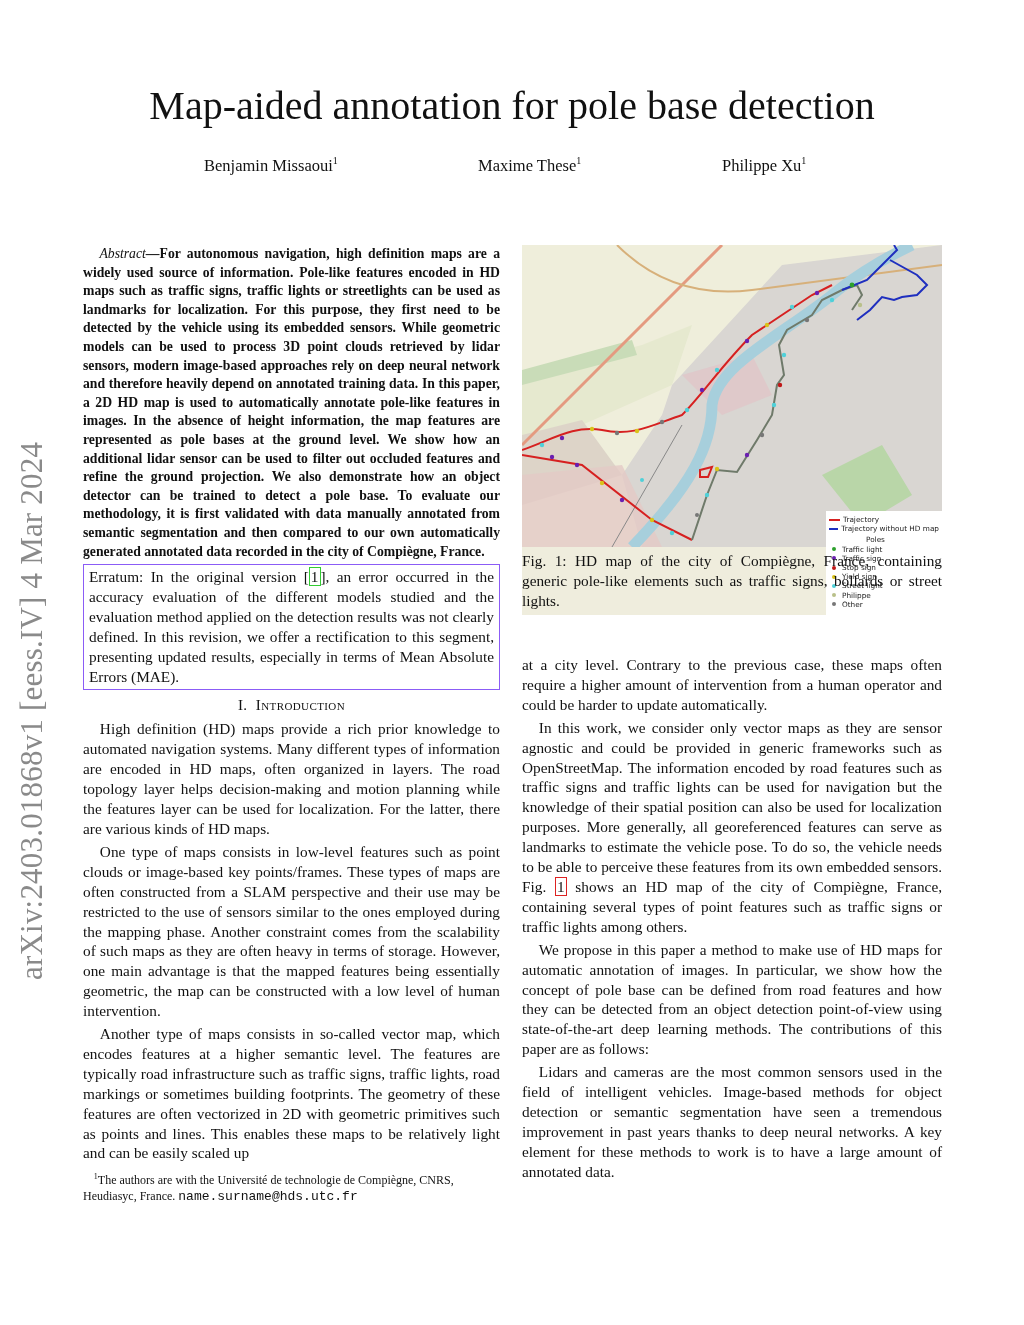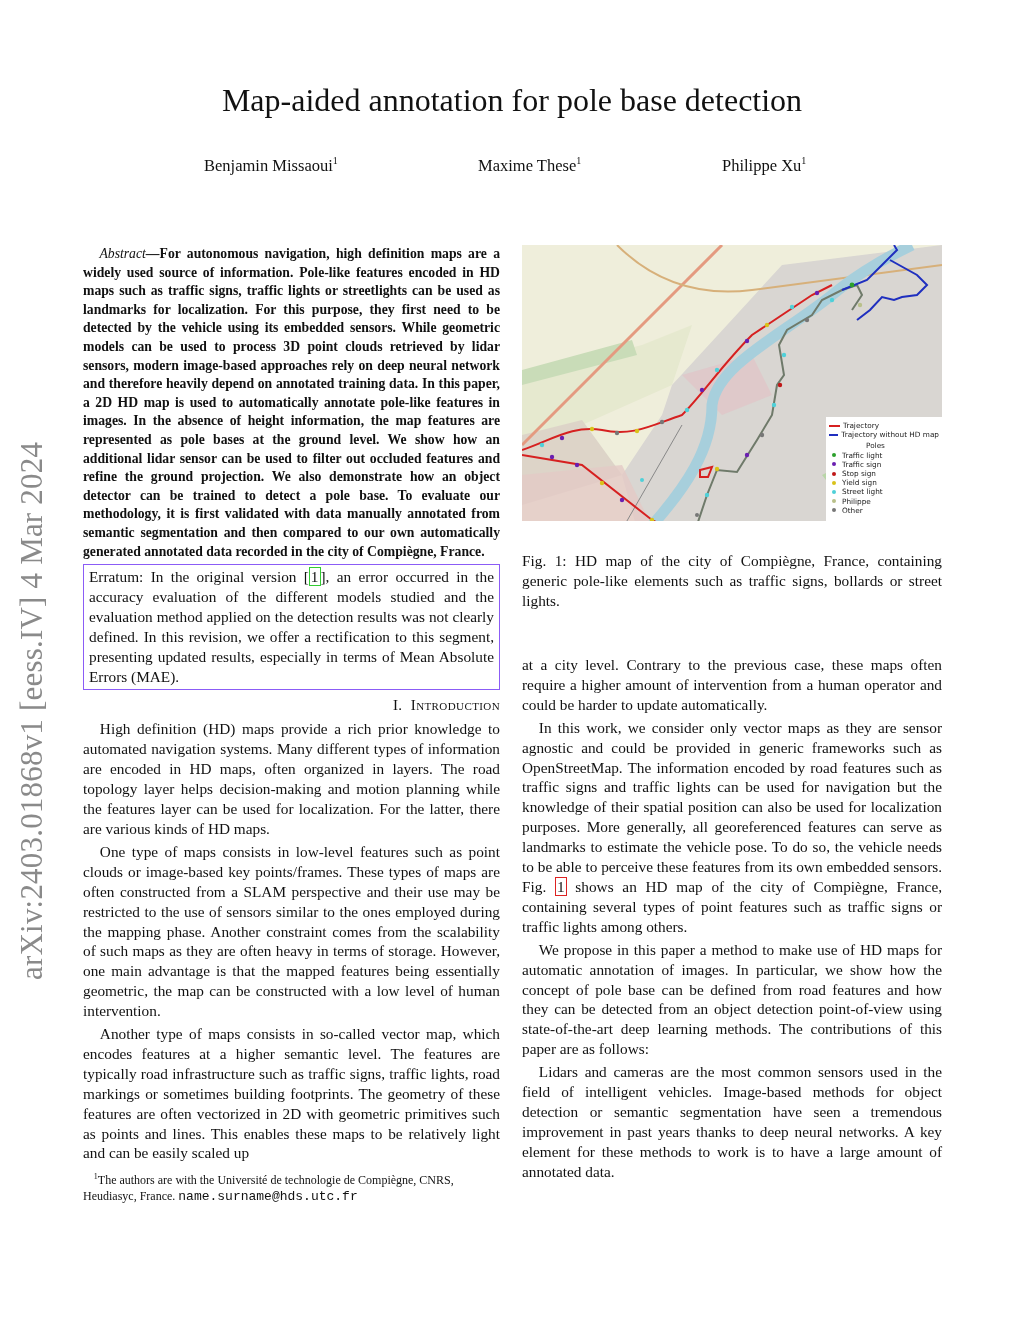--- a/index.html
+++ b/index.html
@@ -1,40 +1,40 @@
 <!DOCTYPE html>
 <html><head>
 <meta charset="utf-8">
 <style>
   html, body { margin: 0; padding: 0; background: #ffffff; }
   body { width: 1024px; height: 1325px; position: relative; overflow: hidden;
          font-family: "Liberation Serif", "DejaVu Serif", serif; color: #111; }
   .arxiv { position: absolute; left: 14px; top: 980px; transform-origin: 0 0; transform: rotate(-90deg);
            font-size: 31px; color: #8a8a8a; white-space: nowrap; letter-spacing: 0.2px; }
   .title { position: absolute; top: 82px; left: 0; width: 1024px; text-align: center;
-           font-size: 32px; font-weight: normal; margin: 0; }
+           font-size: 40px; font-weight: normal; margin: 0; }
   .authors { position: absolute; top: 155px; left: 0; width: 1024px; font-size: 16.5px; }
   .author { position: absolute; white-space: nowrap; font-family: Liberation Serif, serif; }
   .author sup { font-size: 10px; vertical-align: 7px; }
   .col { position: absolute; font-size: 15.3px; line-height: 19.9px; text-align: justify; }
   .col.left { left: 83px; width: 417px; top: 245px; }
   .col.right { left: 522px; width: 420px; }
   p { margin: 0; text-indent: 1.1em; text-align: justify; }
   .abstract { font-weight: bold; font-size: 13.7px; line-height: 18.6px; text-indent: 1.2em; }
   .abstract i { font-weight: normal; }
   .erratum { border: 1px solid #8b5cf6; padding: 2px 5px 2px 5px; margin-top: 3px;
              font-size: 15.3px; line-height: 19.9px; text-align: justify; }
   .erratum .ref { border: 1.5px solid #33cc33; padding: 0 1px; }
-  .section-head { text-align: right; margin: 6px 0 4px 0; font-size: 15px; letter-spacing: 0.4px; }
+  .section-head { text-align: center; margin: 6px 0 4px 0; font-size: 15px; letter-spacing: 0.4px; }
   .section-head .sc { font-variant: small-caps; }
   .para-gap { margin-top: 3px; }
   .footnote { position: absolute; left: 83px; top: 1169px; width: 420px; font-size: 12px; line-height: 16px; text-indent: 0.9em; }
   .footnote .mono { font-family: "Liberation Mono", "DejaVu Sans Mono", monospace; font-size: 13px; }
   .footnote sup { font-size: 8px; }
-  .figure { position: absolute; left: 522px; top: 245px; width: 420px; height: 276px;
+  .figure { position: absolute; left: 522px; top: 245px; width: 420px; height: 370px;
             background: #efeddd; overflow: hidden; }
   .caption { position: absolute; left: 522px; top: 551px; width: 420px; font-size: 15.3px; line-height: 19.9px; text-align: justify; }
   .figref { border: 1.5px solid #dd2222; padding: 0 1px; }
   .legend { position: absolute; right: 0; bottom: 0; width: 116px; height: 104px; background: #ffffff;
             font-family: "DejaVu Sans", "Liberation Sans", sans-serif; font-size: 7.3px; line-height: 9.2px;
             padding: 4px 3px; box-sizing: border-box; color: #222; }
   .legend .row { display: flex; align-items: center; white-space: nowrap; }
   .legend .line { display: inline-block; width: 11px; height: 2px; margin-right: 3px; }
   .legend .dot { display: inline-block; width: 4px; height: 4px; border-radius: 50%; margin: 0 6px 0 3px; }
   .legend .poles { margin-top: 2px; padding-left: 37px; }

